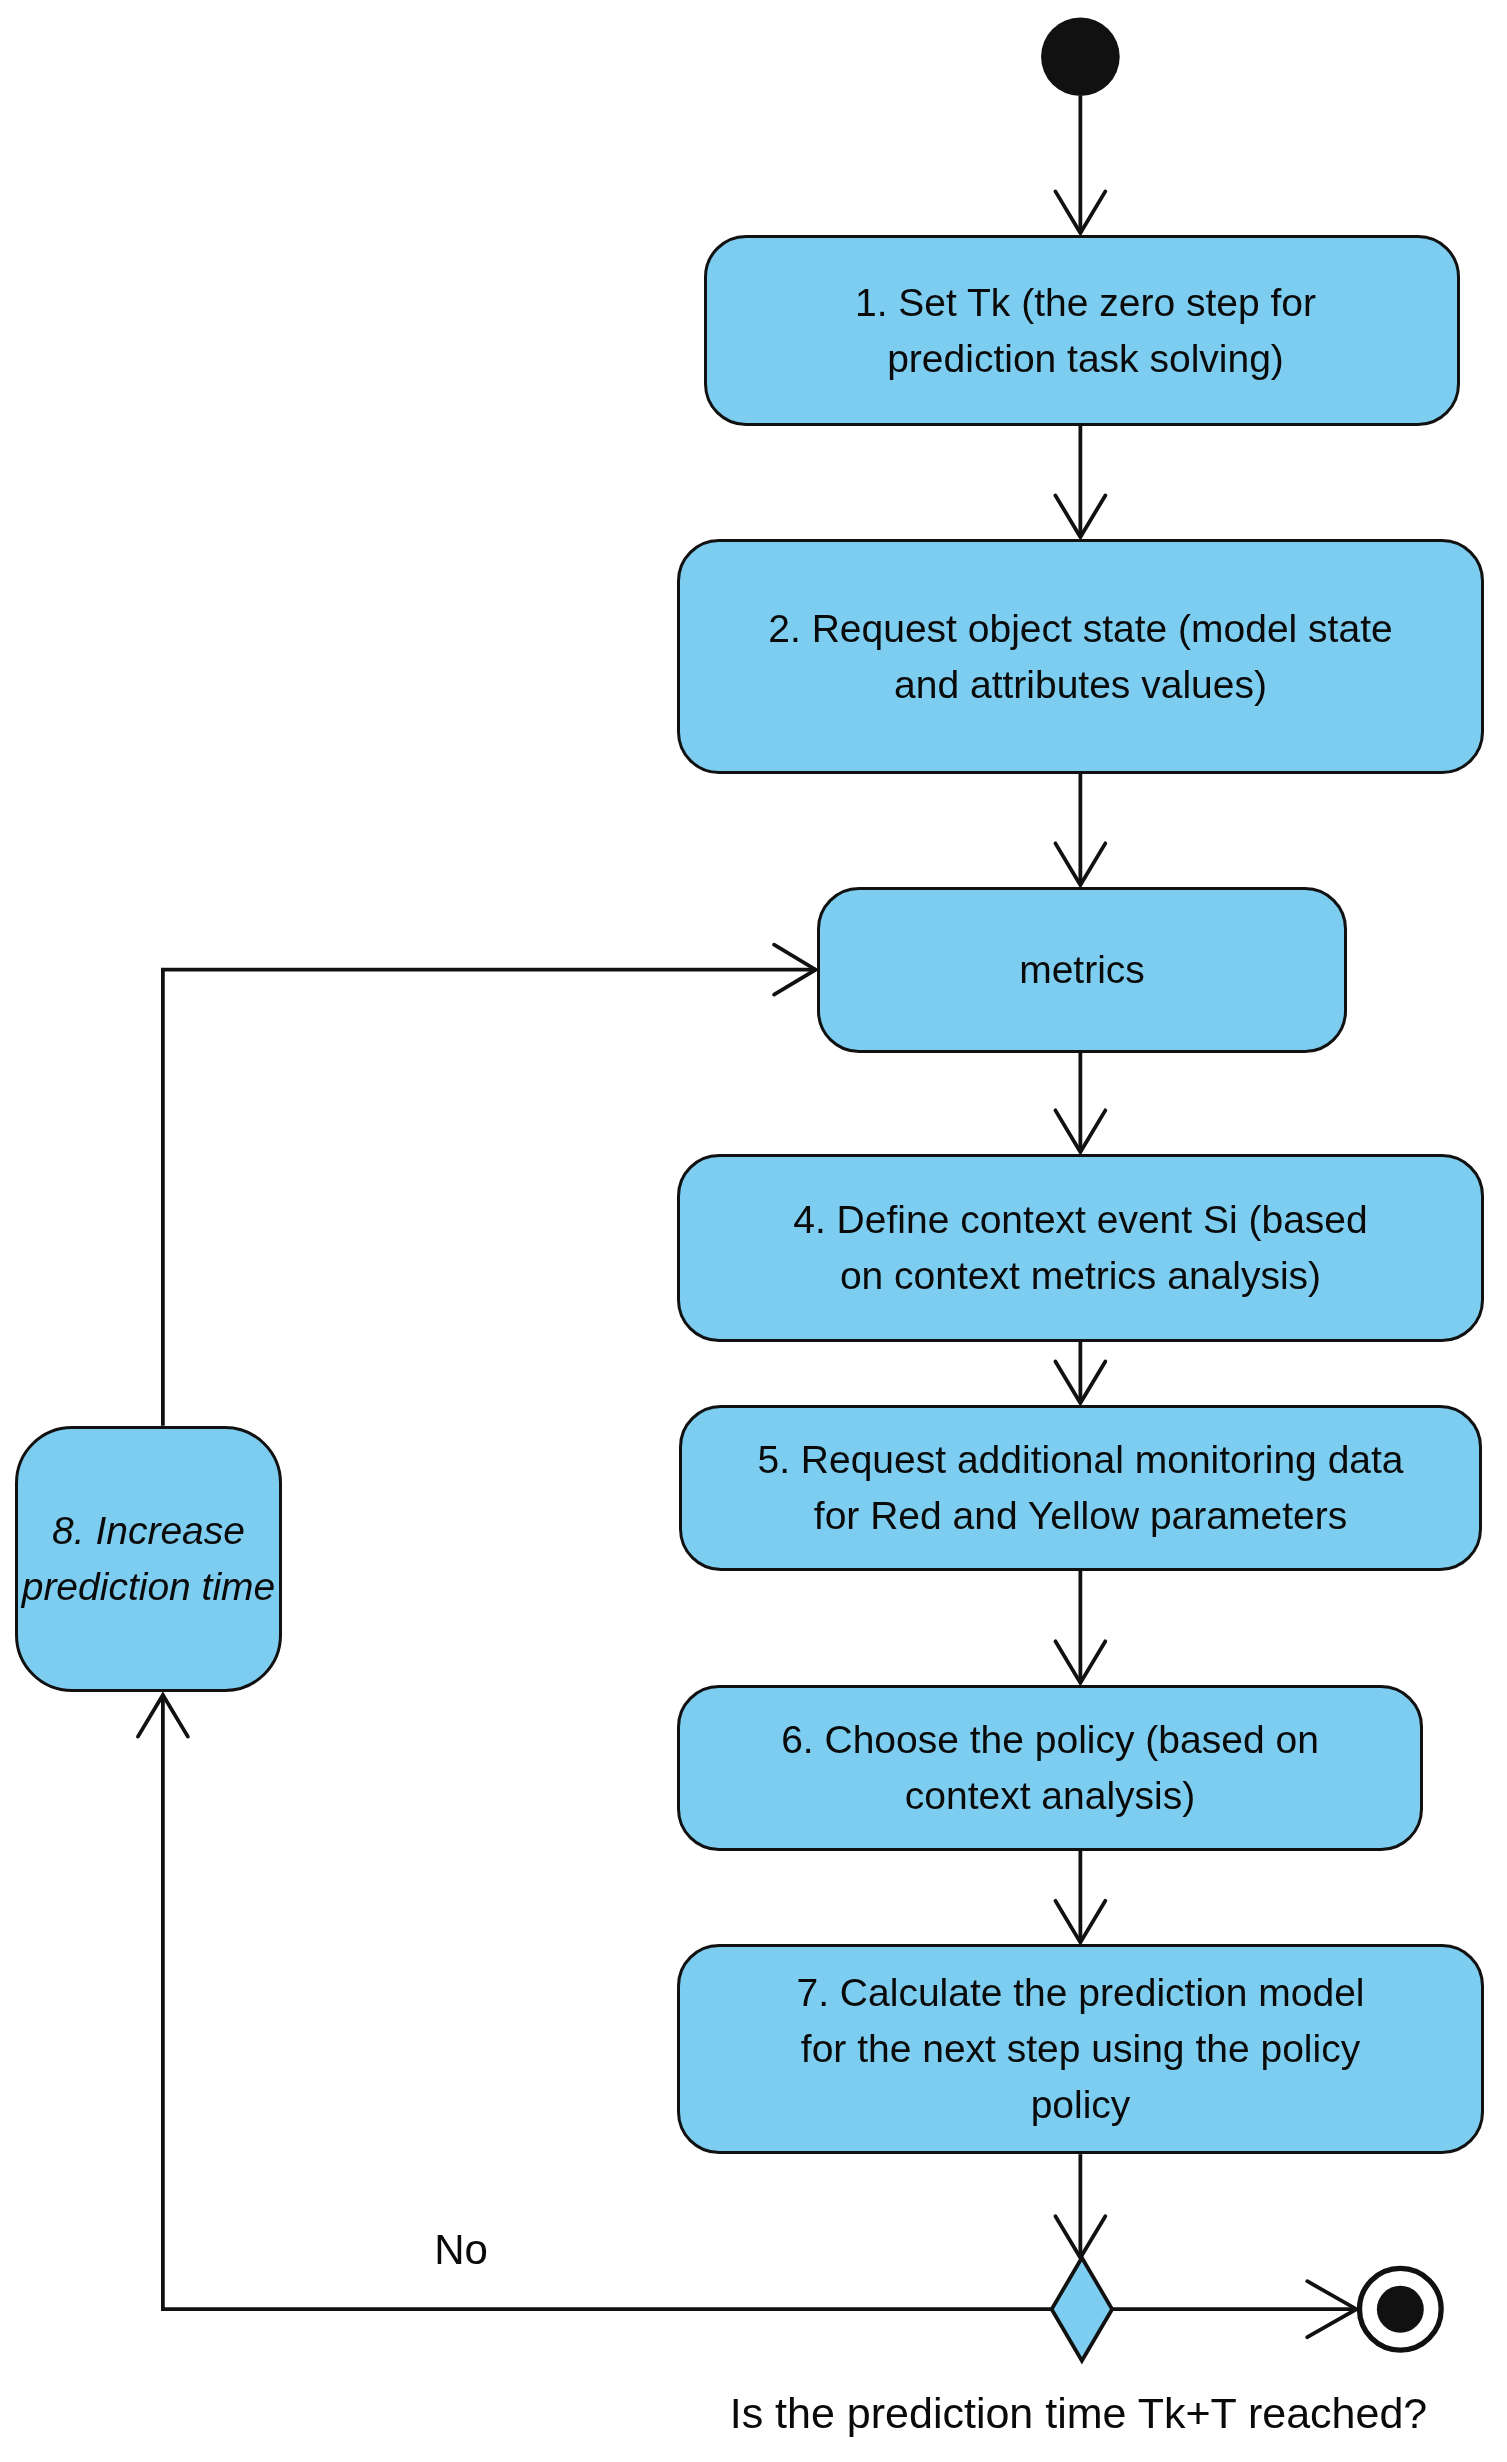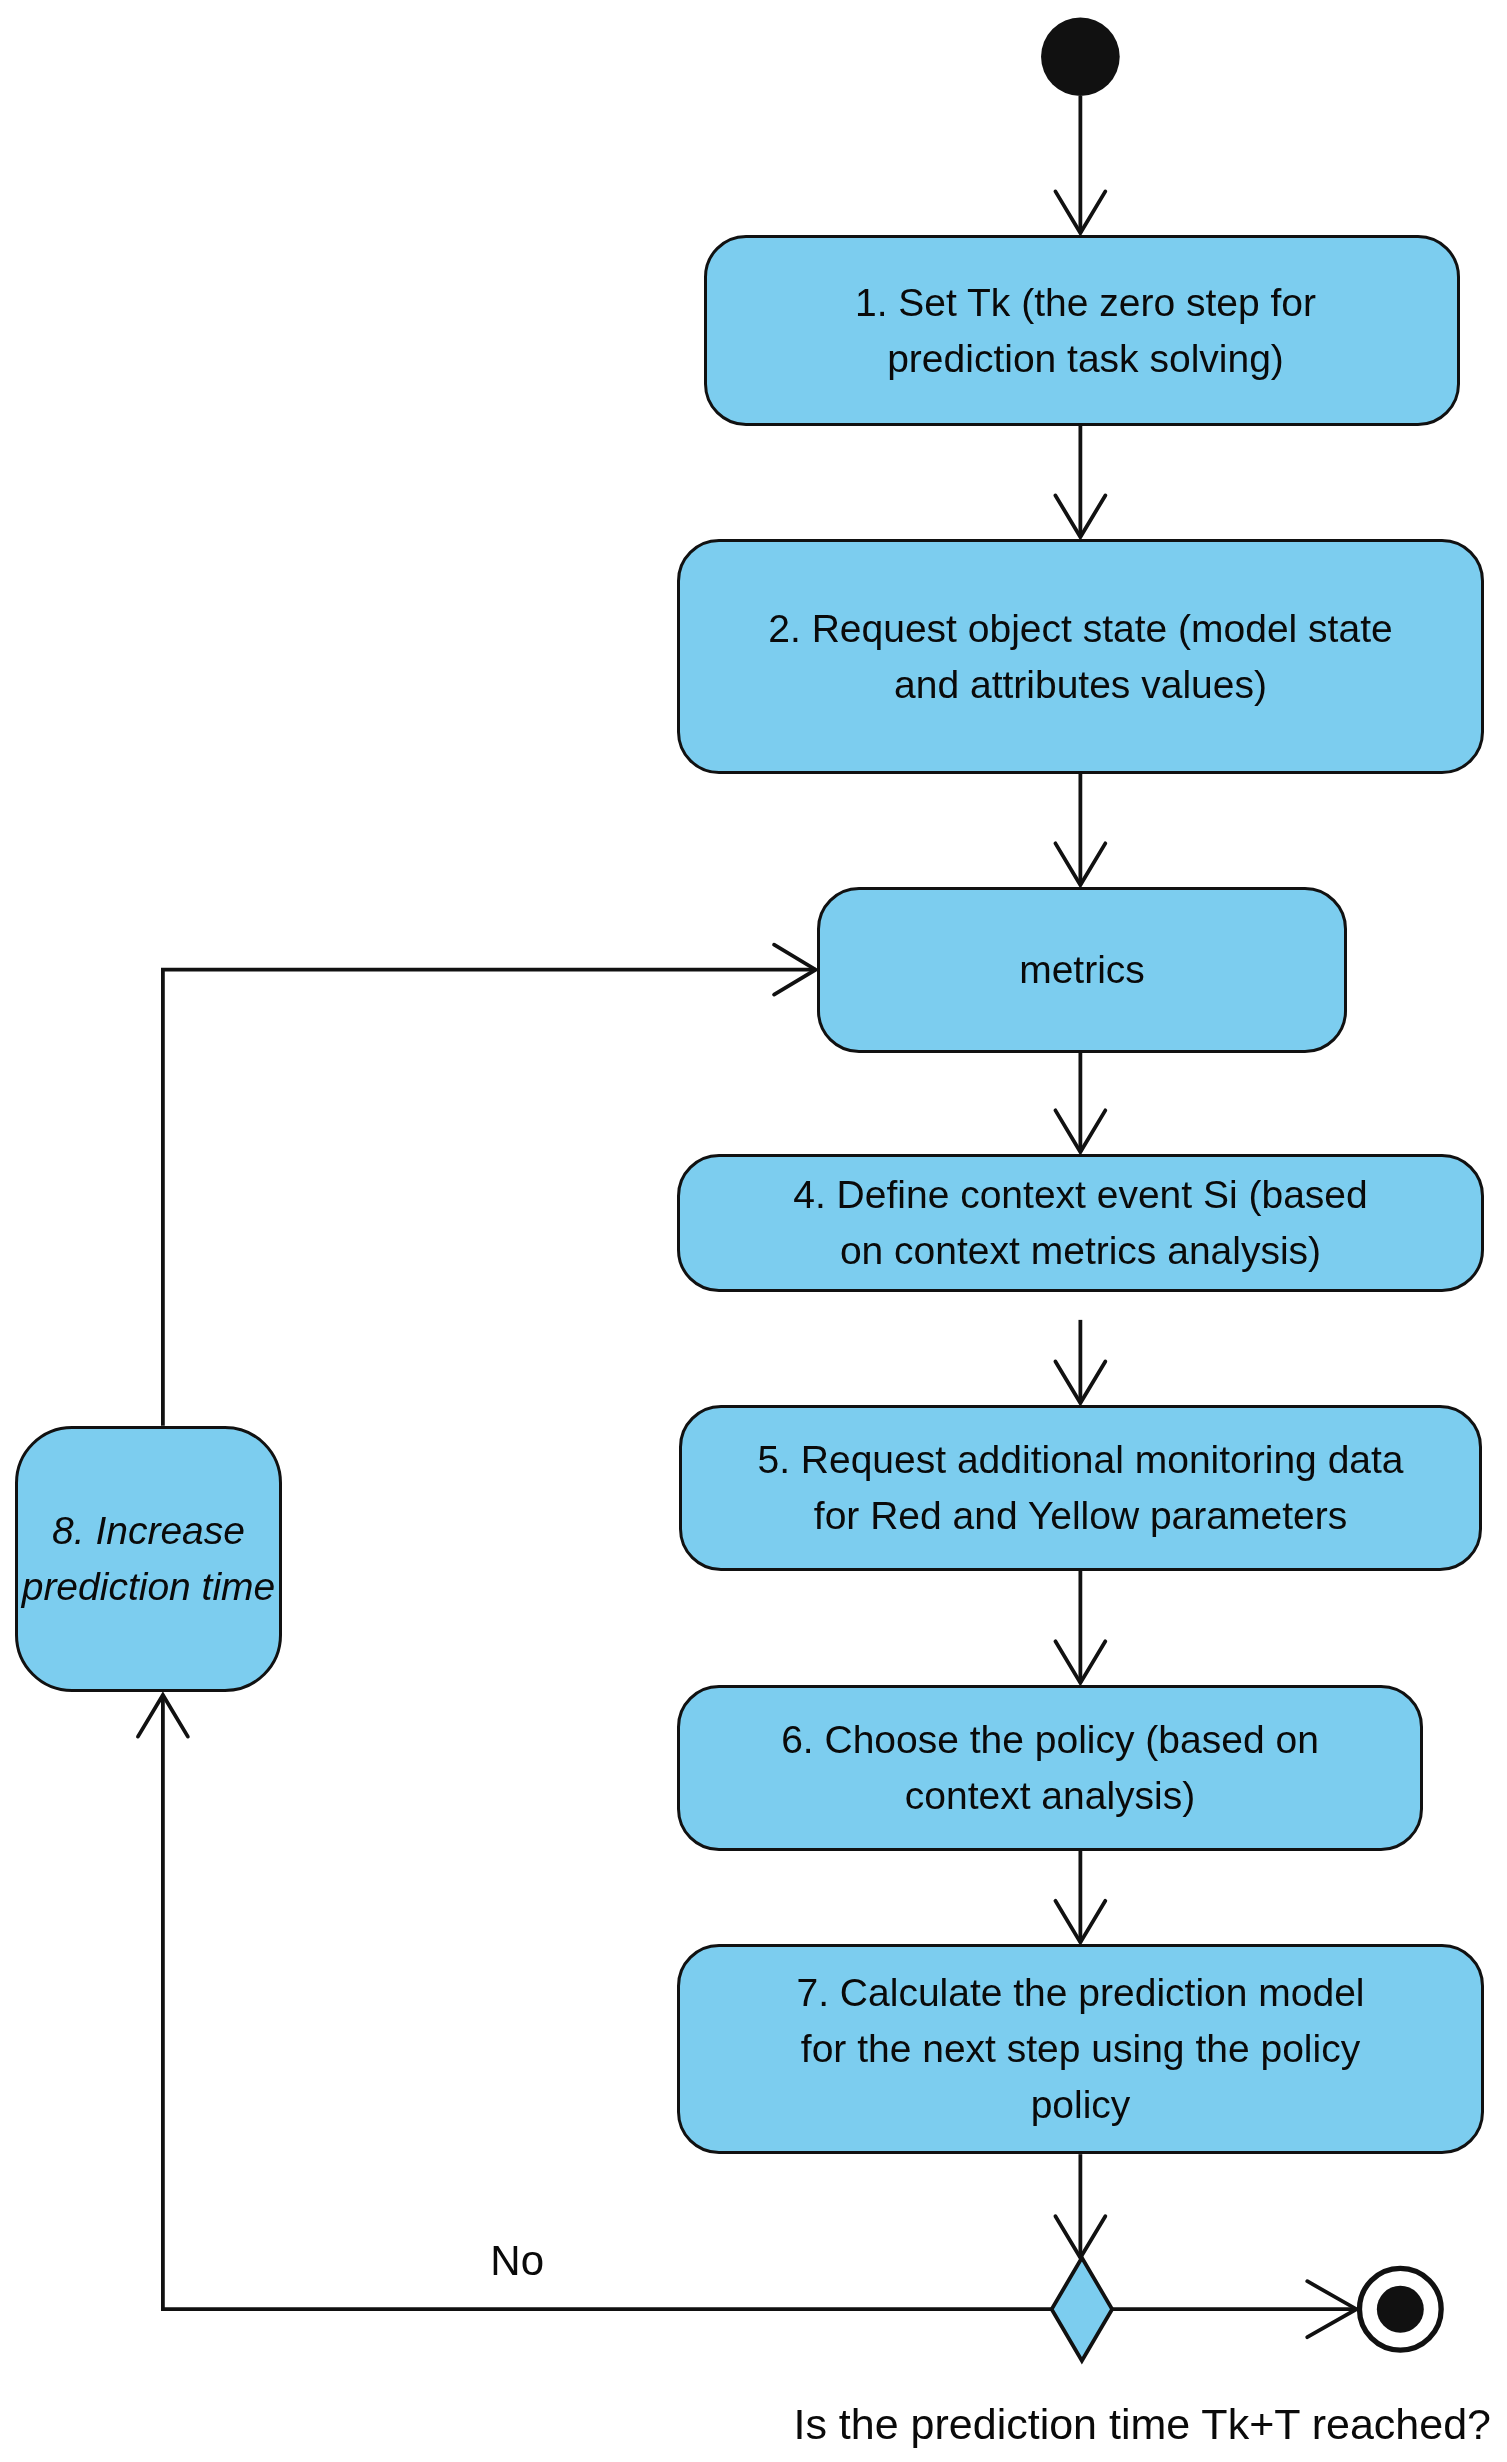--- a/index.html
+++ b/index.html
@@ -28,22 +28,21 @@
     color: #0a0a0a;
     font-size: 39px;
     line-height: 56px;
     text-align: center;
   }
   .flow-box .line { white-space: nowrap; }
   .box8 { border-radius: 57px; }
   .float-label {
     position: absolute;
     color: #0a0a0a;
-    text-align: right;
-    margin-top: 11px;
+    text-align: center;
   }
   .no-label { font-size: 42px; }
   .caption { font-size: 43px; }
   svg line, svg polyline { stroke: var(--stroke, #111111); stroke-width: 5; fill: none; }
   svg .head { stroke-width: 5; fill: none; stroke-linecap: round; }
 </style>
 </head>
 <body>
 
 <div class="canvas">
@@ -98,21 +97,21 @@
 
   <div class="flow-box" style="left:677px; top:539px; width:807px; height:235px;">
     <div class="line">2. Request object state (model state</div>
     <div class="line">and attributes values)</div>
   </div>
 
   <div class="flow-box" style="left:817px; top:887px; width:530px; height:166px;">
     <div class="line">metrics</div>
   </div>
 
-  <div class="flow-box" style="left:677px; top:1154px; width:807px; height:138px;">
+  <div class="flow-box" style="left:677px; top:1154px; width:807px; height:188px;">
     <div class="line">4. Define context event Si (based</div>
     <div class="line">on context metrics analysis)</div>
   </div>
 
   <div class="flow-box" style="left:679px; top:1405px; width:803px; height:166px;">
     <div class="line">5. Request additional monitoring data</div>
     <div class="line">for Red and Yellow parameters</div>
   </div>
 
   <div class="flow-box" style="left:677px; top:1685px; width:746px; height:166px;">

